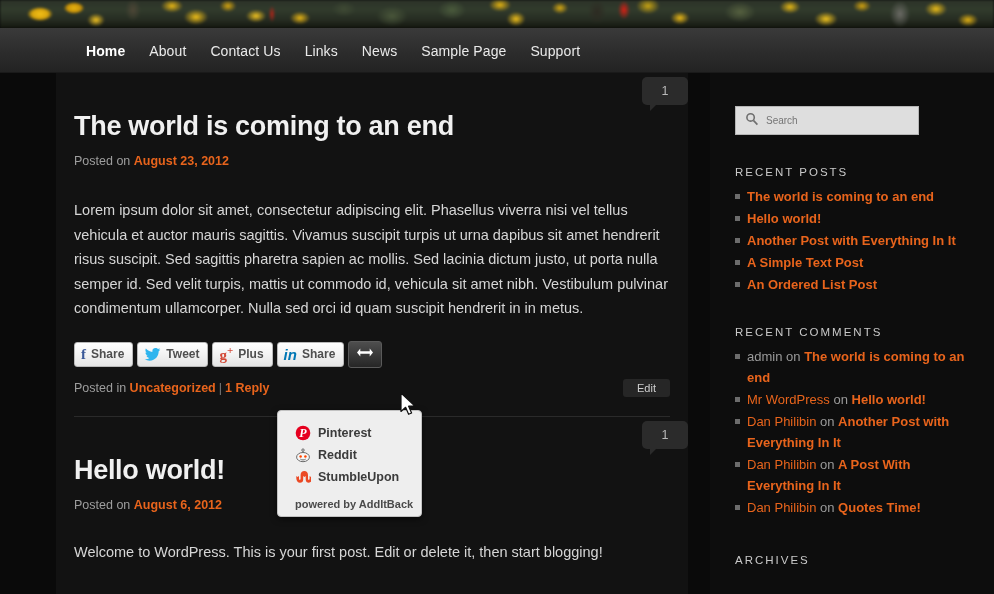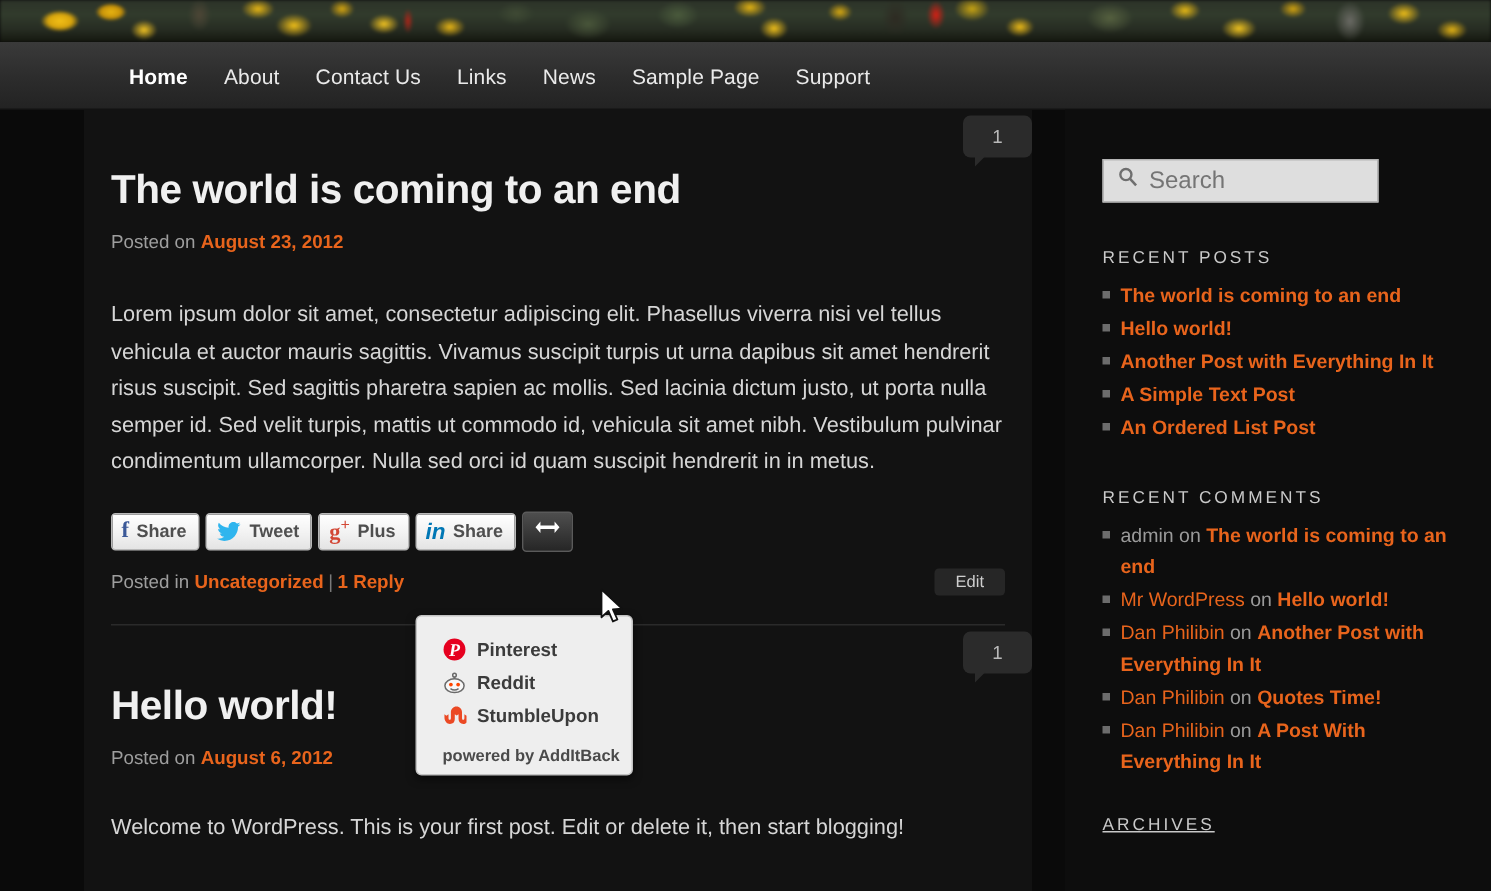--- a/index.html
+++ b/index.html
@@ -152,21 +152,21 @@
 
   
   .search-wrap { padding: 33px 18px 0 25px; }
   .search-box {
     display: flex; align-items: center; gap: 7px;
     background: #dedede; border: 1px solid #b5b5b5;
     height: 29px; padding: 0 9px; width: 184px;
   }
   .search-box input {
     border: none; outline: none; background: transparent;
-    font-size: 16px; color: #8a8a8a; width: 140px;
+    font-size: 10px; color: #8a8a8a; width: 140px;
     font-family: "Liberation Sans", sans-serif;
   }
   .widget { padding: 0 14px 0 25px; }
   .widget-title {
     color: #c9c9c9; font-size: 11.5px; letter-spacing: 2px;
     margin-top: 31px; margin-bottom: 8px;
   }
   .w-list { list-style: none; }
   .w-list li {
     position: relative; padding-left: 12px; margin-bottom: 1px;
@@ -305,32 +305,32 @@
           <span class="w-link">Hello world!</span>
         </li>
         <li>
           <span class="w-author">Dan Philibin</span>
           <span class="w-plain">on</span>
           <span class="w-link">Another Post with Everything In It</span>
         </li>
         <li>
           <span class="w-author">Dan Philibin</span>
           <span class="w-plain">on</span>
+          <span class="w-link">A Post With Everything In It</span>
+        </li>
+        <li>
+          <span class="w-author">Dan Philibin</span>
+          <span class="w-plain">on</span>
           <span class="w-link">Quotes Time!</span>
         </li>
-        <li>
-          <span class="w-author">Dan Philibin</span>
-          <span class="w-plain">on</span>
-          <span class="w-link">A Post With Everything In It</span>
-        </li>
       </ul>
     </div>
 
     <div class="widget">
-      <div class="widget-title" style="margin-top:26px;text-decoration:underline;">ARCHIVES</div>
+      <div class="widget-title" style="margin-top:36px;">ARCHIVES</div>
     </div>
   </div>
 
   <div class="addit-menu">
     <div class="addit-item">
       <span class="ic">
         <svg width="16" height="16" viewBox="0 0 16 16">
             <circle cx="8" cy="8" r="7.3" fill="#e6001f"></circle>
             <text x="8" y="12.4" font-family="Liberation Serif, serif" font-size="12" font-style="italic" font-weight="bold" fill="#ffffff" text-anchor="middle">P</text>
           </svg>

